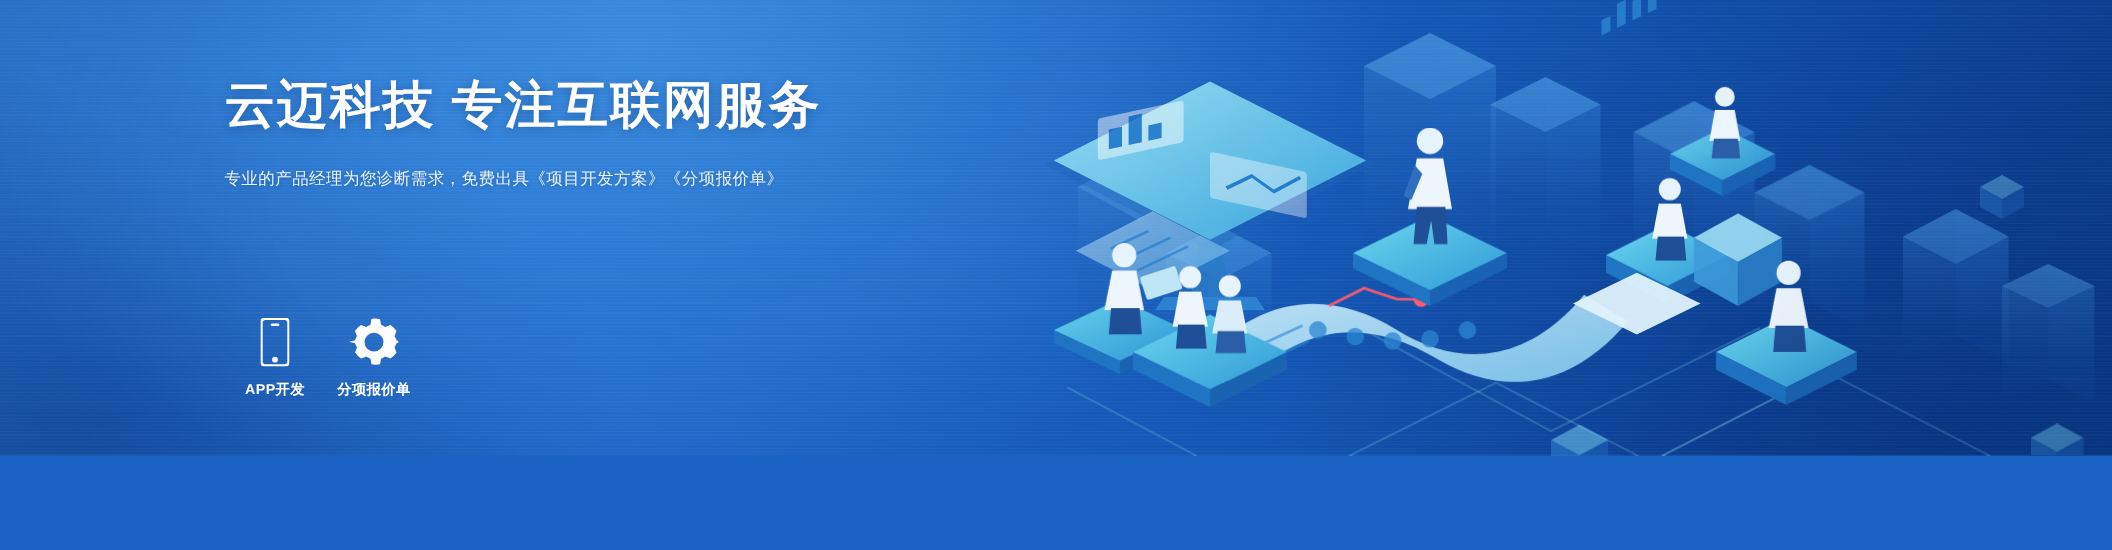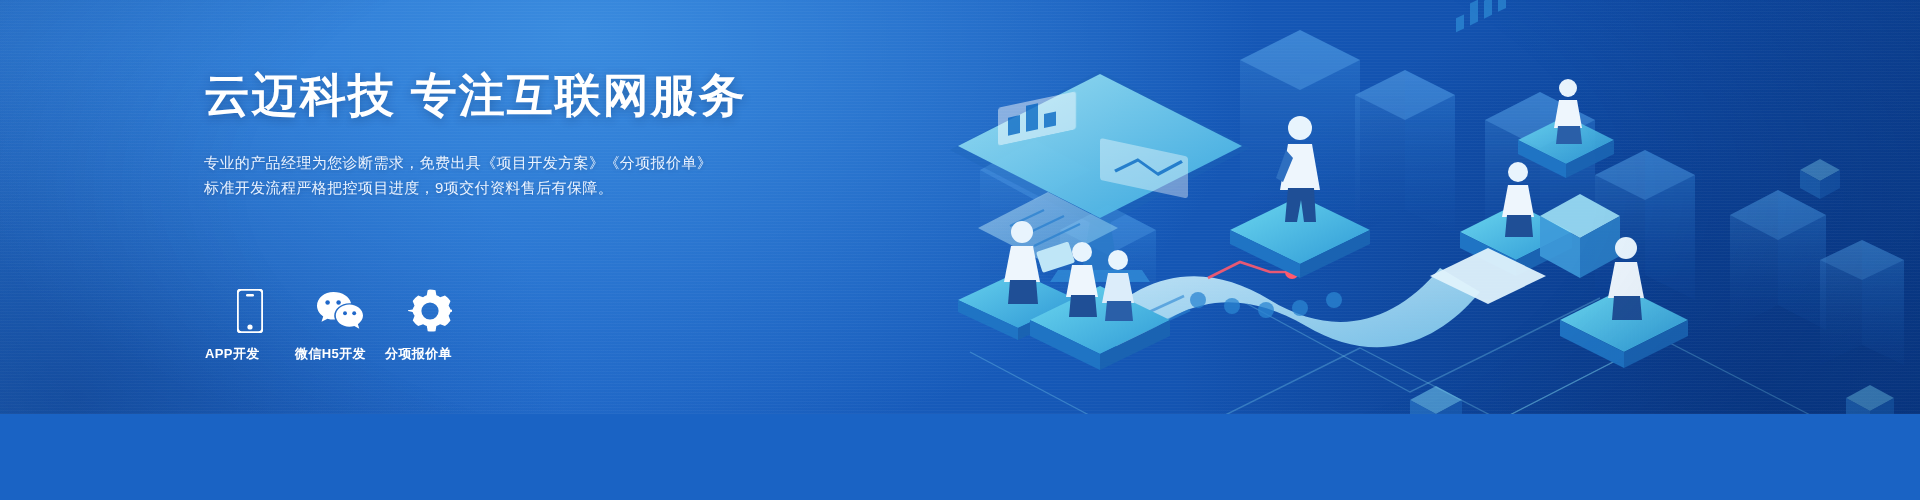--- a/index.html
+++ b/index.html
@@ -37,21 +37,21 @@
   }
   #sublines { margin-top:29px; }
   .subline {
     font-size:15px; color:#eaf3ff; line-height:1.62;
     letter-spacing:.4px; white-space:nowrap; font-weight:400;
     text-shadow:0 1px 4px rgba(3,30,74,.22);
   }
 
   
   #services { position:absolute; left:205px; top:288px; display:flex; align-items:flex-start; }
-  .service { display:flex; flex-direction:column; width:90px; cursor:pointer; }
+  .service { display:flex; flex-direction:column; align-items:center; width:90px; cursor:pointer; }
   .svc-ico { height:46px; display:flex; align-items:center; justify-content:center; }
   .svc-ico svg { display:block; }
   .svc-label {
     margin-top:11px; font-size:13px; color:#ffffff; font-weight:700;
     letter-spacing:.4px; white-space:nowrap;
   }
 
   
   #illus { position:absolute; right:0; top:0; width:980px; height:500px; }
   #illus svg { display:block; }
@@ -275,54 +275,37 @@
       </g>
     </svg>
   </div>
 
   <div id="vignette"></div>
 
   <div id="copy">
     <div id="headline">云迈科技 专注互联网服务</div>
     <div id="sublines">
       <div class="subline">专业的产品经理为您诊断需求，免费出具《项目开发方案》《分项报价单》</div>
-      <div class="subline">标准开发流程严格把控项目进度，9项交付资料售后有保障。</div>
     </div>
   </div>
 
   <div id="services">
 
     <div class="service">
       <div class="svc-ico">
         <svg width="26" height="44" viewBox="0 0 26 44">
           <rect x="0.5" y="0.5" width="25" height="43" rx="4" fill="none" stroke="#ffffff" stroke-width="2.6"></rect>
           <rect x="9" y="5" width="8" height="2.4" rx="1.2" fill="#ffffff"></rect>
           <circle cx="13" cy="38" r="2.6" fill="#ffffff"></circle>
         </svg>
       </div>
       <div class="svc-label">APP开发</div>
     </div>
 
 
-    <div class="service">
-      <div class="svc-ico">
-        <svg width="48" height="42" viewBox="0 0 48 42">
-          <path d="M17.5 2C8.4 2 1 8.2 1 15.8c0 4.3 2.4 8.1 6.2 10.6l-1.7 5.4 6-3.1c1.9.6 4 .9 6 .9
-                   .5 0 1 0 1.5-.05C18.4 28.2 18.2 27 18.2 25.8c0-7 6.8-12.6 15.2-12.6.55 0 1.1.03 1.63.08
-                   C33.6 6.6 26.4 2 17.5 2z" fill="#ffffff"></path>
-          <circle cx="11.6" cy="12.4" r="2.25" fill="#1f67c9"></circle>
-          <circle cx="22.6" cy="12.4" r="2.25" fill="#1f67c9"></circle>
-          <path d="M47 25.6c0-6.2-6.1-11.2-13.6-11.2S19.8 19.4 19.8 25.6 25.9 36.8 33.4 36.8
-                   c1.7 0 3.4-.26 4.9-.73l5 2.6-1.4-4.5C45 32.1 47 29.1 47 25.6z" fill="#ffffff"></path>
-          <circle cx="29" cy="23.2" r="1.95" fill="#1f67c9"></circle>
-          <circle cx="38.2" cy="23.2" r="1.95" fill="#1f67c9"></circle>
-        </svg>
-      </div>
-      <div class="svc-label">微信H5开发</div>
-    </div>
 
 
     <div class="service">
       <div class="svc-ico">
         <svg width="44" height="44" viewBox="0 0 44 44">
           <path fill="#ffffff" d="M22 0.5c1.9 0 3.8.25 5.5.72l.9 5.1c1.35.47 2.6 1.12 3.73 1.93l4.85-1.85
             a21.6 21.6 0 0 1 5.5 5.5l-1.85 4.85c.8 1.13 1.46 2.38 1.93 3.73l5.1.9
             V22l-5.1.9a15.4 15.4 0 0 1-1.93 3.73l1.85 4.85a21.6 21.6 0 0 1-5.5 5.5l-4.85-1.85
             a15.4 15.4 0 0 1-3.73 1.93l-.9 5.1a21.6 21.6 0 0 1-7.78 0l-.9-5.1
             a15.4 15.4 0 0 1-3.73-1.93l-4.85 1.85a21.6 21.6 0 0 1-5.5-5.5l1.85-4.85

